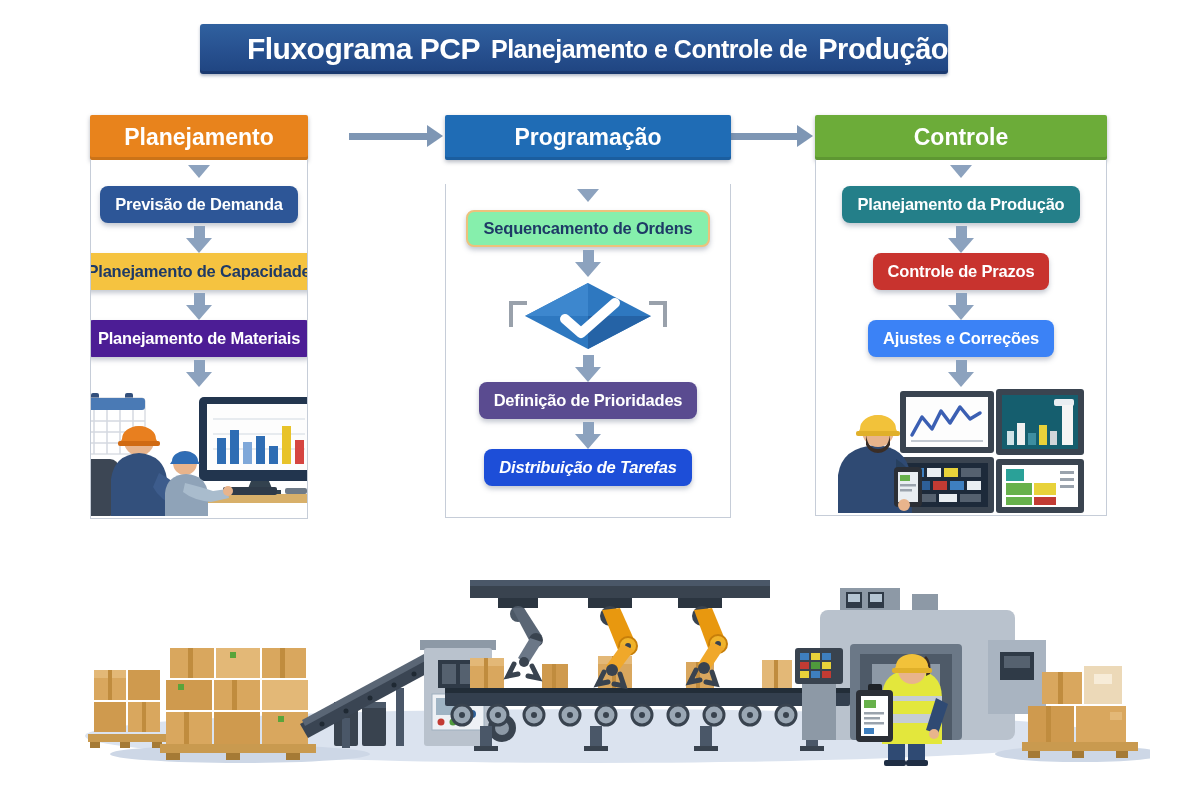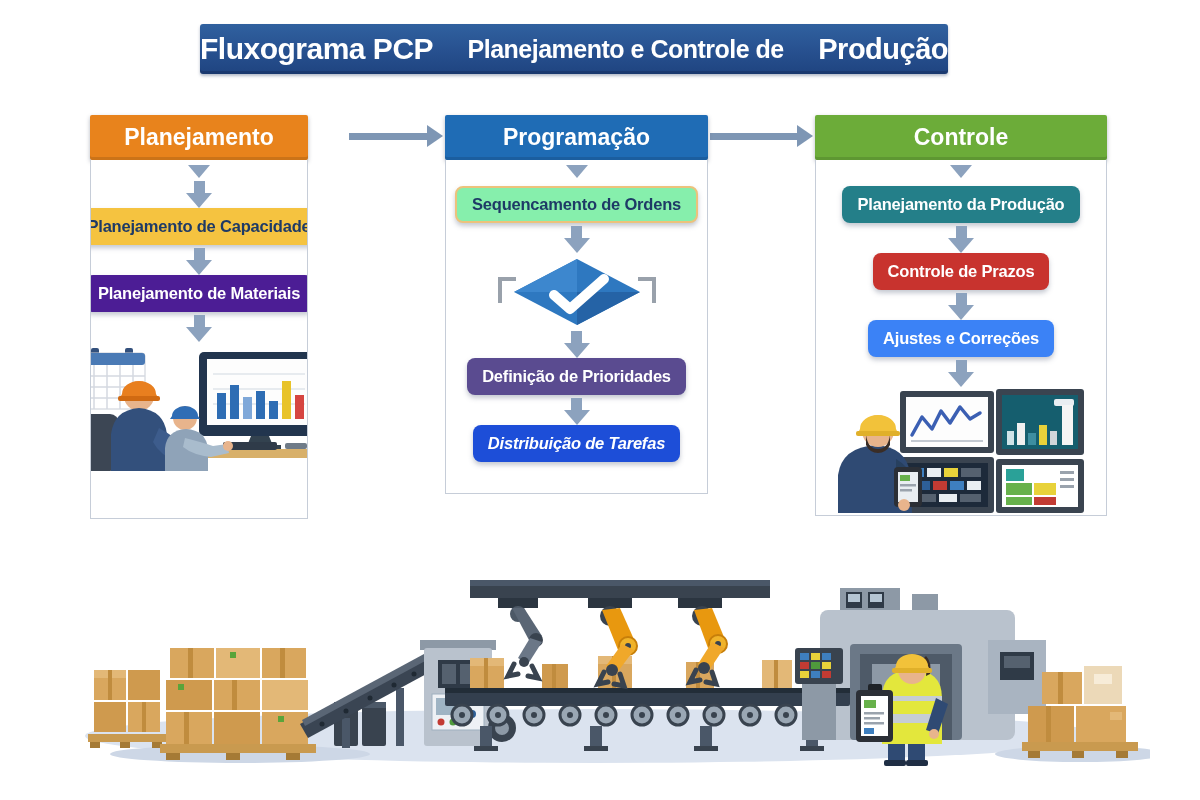--- a/index.html
+++ b/index.html
@@ -2,30 +2,30 @@
 <html><head>
 <meta charset="utf-8">
 <style>
   html,body{margin:0;padding:0;background:#fff;}
   .stage{position:relative;width:1200px;height:800px;background:#fff;overflow:hidden;
          font-family:"Liberation Sans",sans-serif;}
 
   
   .banner{position:absolute;left:200px;top:24px;width:748px;height:50px;border-radius:3px;
           background:linear-gradient(180deg,#30619f 0%,#27508f 55%,#1f4480 100%);
-          display:flex;align-items:center;justify-content:space-between;gap:11px;color:#fff;
+          display:flex;align-items:center;justify-content:flex-end;gap:11px;color:#fff;
           box-shadow:0 2px 3px rgba(40,60,100,.35), inset 0 -3px 0 rgba(10,25,60,.25);}
   .banner .t-brand{font-size:30px;font-weight:800;letter-spacing:-.5px;}
   .banner .t-mid{font-size:25px;font-weight:700;letter-spacing:-.5px;}
   .banner .t-emph{font-size:29px;font-weight:800;letter-spacing:-.5px;}
 
   
   .col{position:absolute;top:115px;display:flex;flex-direction:column;}
   .col-1{left:90px;width:218px;}
-  .col-2{left:445px;width:263px;}
+  .col-2{left:445px;width:286px;gap:24px;}
   .col-3{left:815px;width:292px;}
   .col-header{height:45px;display:flex;align-items:center;justify-content:center;color:#fff;
               font-size:23px;font-weight:800;border-radius:2px;
               box-shadow:0 2px 4px rgba(90,100,120,.45), inset 0 -3px 0 rgba(0,0,0,.12);}
   .col-body{background:#fff;border:1px solid #c6cdd8;border-top:none;
             display:flex;flex-direction:column;align-items:center;overflow:hidden;}
   .col-1 .col-body{height:358px;}
   .col-2 .col-body{height:333px;}
   .col-3 .col-body{height:355px;}
 
@@ -61,20 +61,21 @@
     <span class="t-emph">Produção</span>
   </div>
 
   <div class="harrow harrow-1"></div>
   <div class="harrow harrow-2"></div>
 
   <div class="col col-1">
     <div class="col-header" style="background: rgb(232, 131, 28);">Planejamento</div>
     <div class="col-body">
       <div class="tri"></div>
+      <div class="step mt8" style="background: rgb(45, 86, 151); color: rgb(255, 255, 255);">Previsão de Demanda</div>
       <div class="varrow">
           <div class="stem"></div>
           <div class="head"></div>
         </div>
       <div class="step" style="background: rgb(245, 195, 64); color: rgb(30, 58, 102);">Planejamento de Capacidade</div>
       <div class="varrow">
           <div class="stem"></div>
           <div class="head"></div>
         </div>
       <div class="step" style="background: #4c1d95; color: rgb(255, 255, 255); border-radius: 10px;">Planejamento de Materiais</div>

